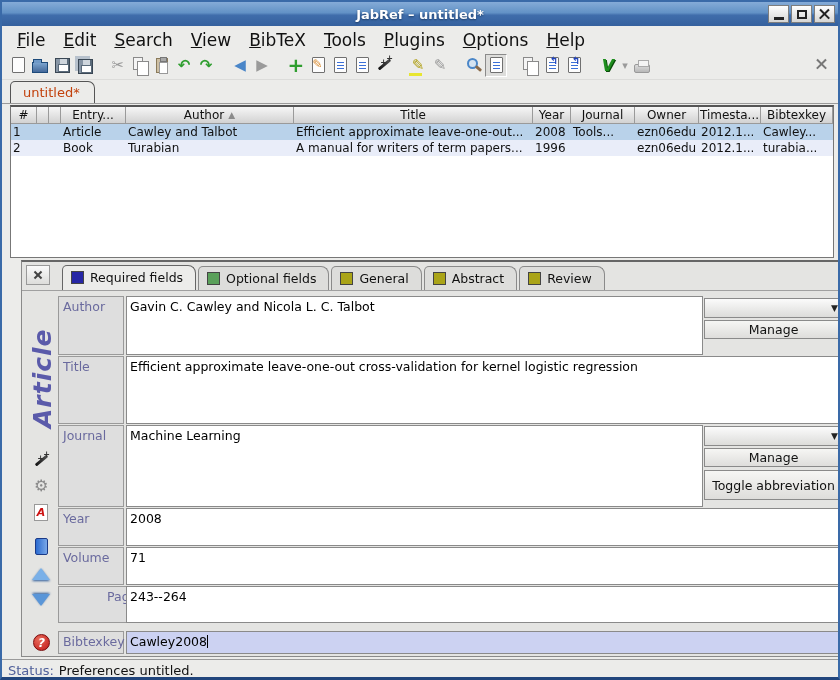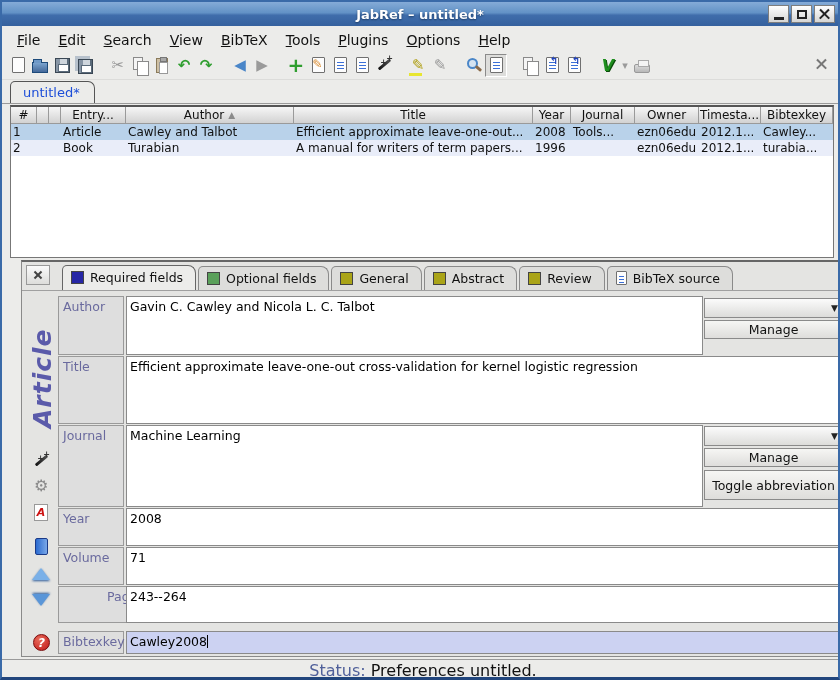--- a/index.html
+++ b/index.html
@@ -19,21 +19,21 @@
           border:1px solid #7d7d7d; display:flex; align-items:center; justify-content:center; }
   .g-min { width:10px; height:3px; background:#222; margin-top:9px; }
   .g-max { width:10px; height:9px; border:2px solid #222; }
   .g-x { position:relative; width:11px; height:11px; }
   .g-x::before,.g-x::after { content:""; position:absolute; left:-1px; top:4px; width:13px; height:2.4px; background:#222; }
   .g-x::before { transform:rotate(45deg); } .g-x::after { transform:rotate(-45deg); }
 
   
   .menubar { position:absolute; left:0; top:26px; width:836px; height:23px;
              display:flex; align-items:center; padding-left:6px; background:#ececea; }
-  .menu-item { display:inline-block; padding:2px 9px; font-size:14px; color:#111; cursor:default; }
+  .menu-item { display:inline-block; padding:2px 9px; font-size:17px; color:#111; cursor:default; }
   .menu-item::first-letter { text-decoration:underline; }
 
   
   .toolbar { position:absolute; left:0; top:49px; width:836px; height:29px;
              display:flex; align-items:center; padding-left:5px; background:#ececea;
              border-bottom:1px solid #dcdcda; }
   .tbi { width:22px; height:23px; display:flex; align-items:center; justify-content:center;
          position:relative; flex:0 0 auto; font-size:15px; }
   .tbgap { width:12px; flex:0 0 auto; }
   .glyph-green { color:#2f9e2f; font-weight:bold; }
@@ -81,21 +81,21 @@
   .printer::before { content:""; position:absolute; left:3px; top:-5px; width:9px; height:5px; background:#f4f4f4; border:1px solid #aaa; }
 
   .tb-close { position:absolute; right:10px; top:7px; width:13px; height:13px; }
   .tb-close::before,.tb-close::after { content:""; position:absolute; left:0; top:5px; width:13px; height:2.2px; background:#777; }
   .tb-close::before { transform:rotate(45deg); } .tb-close::after { transform:rotate(-45deg); }
 
   
   .tabstrip { position:absolute; left:0; top:78px; width:836px; height:24px; border-bottom:1px solid #9a9a9a; }
   .file-tab { position:absolute; left:8px; bottom:0; padding:3px 14px 3px 12px; background:#ececea;
               border:1px solid #555; border-bottom:none; border-radius:5px 7px 0 0;
-              font-size:13px; color:#1d4ed8; }
+              font-size:13px; color:#c2410c; }
 
   
   .table { position:absolute; left:8px; top:103px; width:824px; height:153px; background:#fff;
            border:1px solid #777; border-top:2px solid #555; }
   .thead { display:flex; height:17px; }
   .th { background:linear-gradient(#f6f6f6,#d2d2d2); border-right:1px solid #9a9a9a; border-bottom:1px solid #9a9a9a;
         font-size:12px; display:flex; align-items:center; justify-content:center; overflow:hidden; white-space:nowrap; }
   .trow { display:flex; height:16px; }
   .td { font-size:12px; padding:0 2px; overflow:hidden; white-space:nowrap; display:flex; align-items:center; }
   .row-sel .td { background:#b9d2ea; }
@@ -144,21 +144,21 @@
   .combo { position:absolute; background:linear-gradient(#fbfbfb,#dcdcda); border:1px solid #8a8a8a;
            display:flex; align-items:center; justify-content:flex-end; padding-right:4px; font-size:9px; color:#222; }
   .btn { position:absolute; background:linear-gradient(#f6f6f4,#dedddb); border:1px solid #8a8a8a;
          display:flex; align-items:center; justify-content:center; font-size:12.5px; color:#111; }
   .key-input { position:absolute; background:#ccd2f2; border:1px solid #8a8a8a; font-size:12.5px;
                padding:2px 3px; color:#000; }
   .caret { display:inline-block; width:1px; height:13px; background:#000; vertical-align:-2px; }
 
   
   .statusbar { position:absolute; left:0; top:657px; width:836px; height:21px; background:#ececea;
-               border-top:1px solid #9a9a9a; display:flex; align-items:center; padding-left:6px; font-size:16px;justify-content:center; }
+               border-top:1px solid #9a9a9a; display:flex; align-items:center; padding-left:6px; font-size:13px; }
   .status-prefix { color:#50609a; margin-right:5px; }
 </style>
 </head>
 <body>
 
 <div id="window">
 
   <div class="titlebar">
     <span class="title-text">JabRef – untitled*</span>
     <div class="winbtns">
@@ -331,24 +331,20 @@
         <span>General</span>
       </div>
       <div class="etab">
         <i class="swatch" style="background: rgb(170, 164, 24);"></i>
         <span>Abstract</span>
       </div>
       <div class="etab">
         <i class="swatch" style="background: rgb(170, 164, 24);"></i>
         <span>Review</span>
       </div>
-      <div class="etab">
-        <i class="pg lines" style="width:11px;height:14px;"></i>
-        <span>BibTeX source</span>
-      </div>
     </div>
     <div class="etabs-rule"></div>
 
     <div class="vlabel">
       <span>Article</span>
     </div>
     <span class="lstrip-icon" style="left:10px;top:190px;">
         <i class="wand">
           <i class="stick"></i>
           <i class="sp sp1">+</i>

